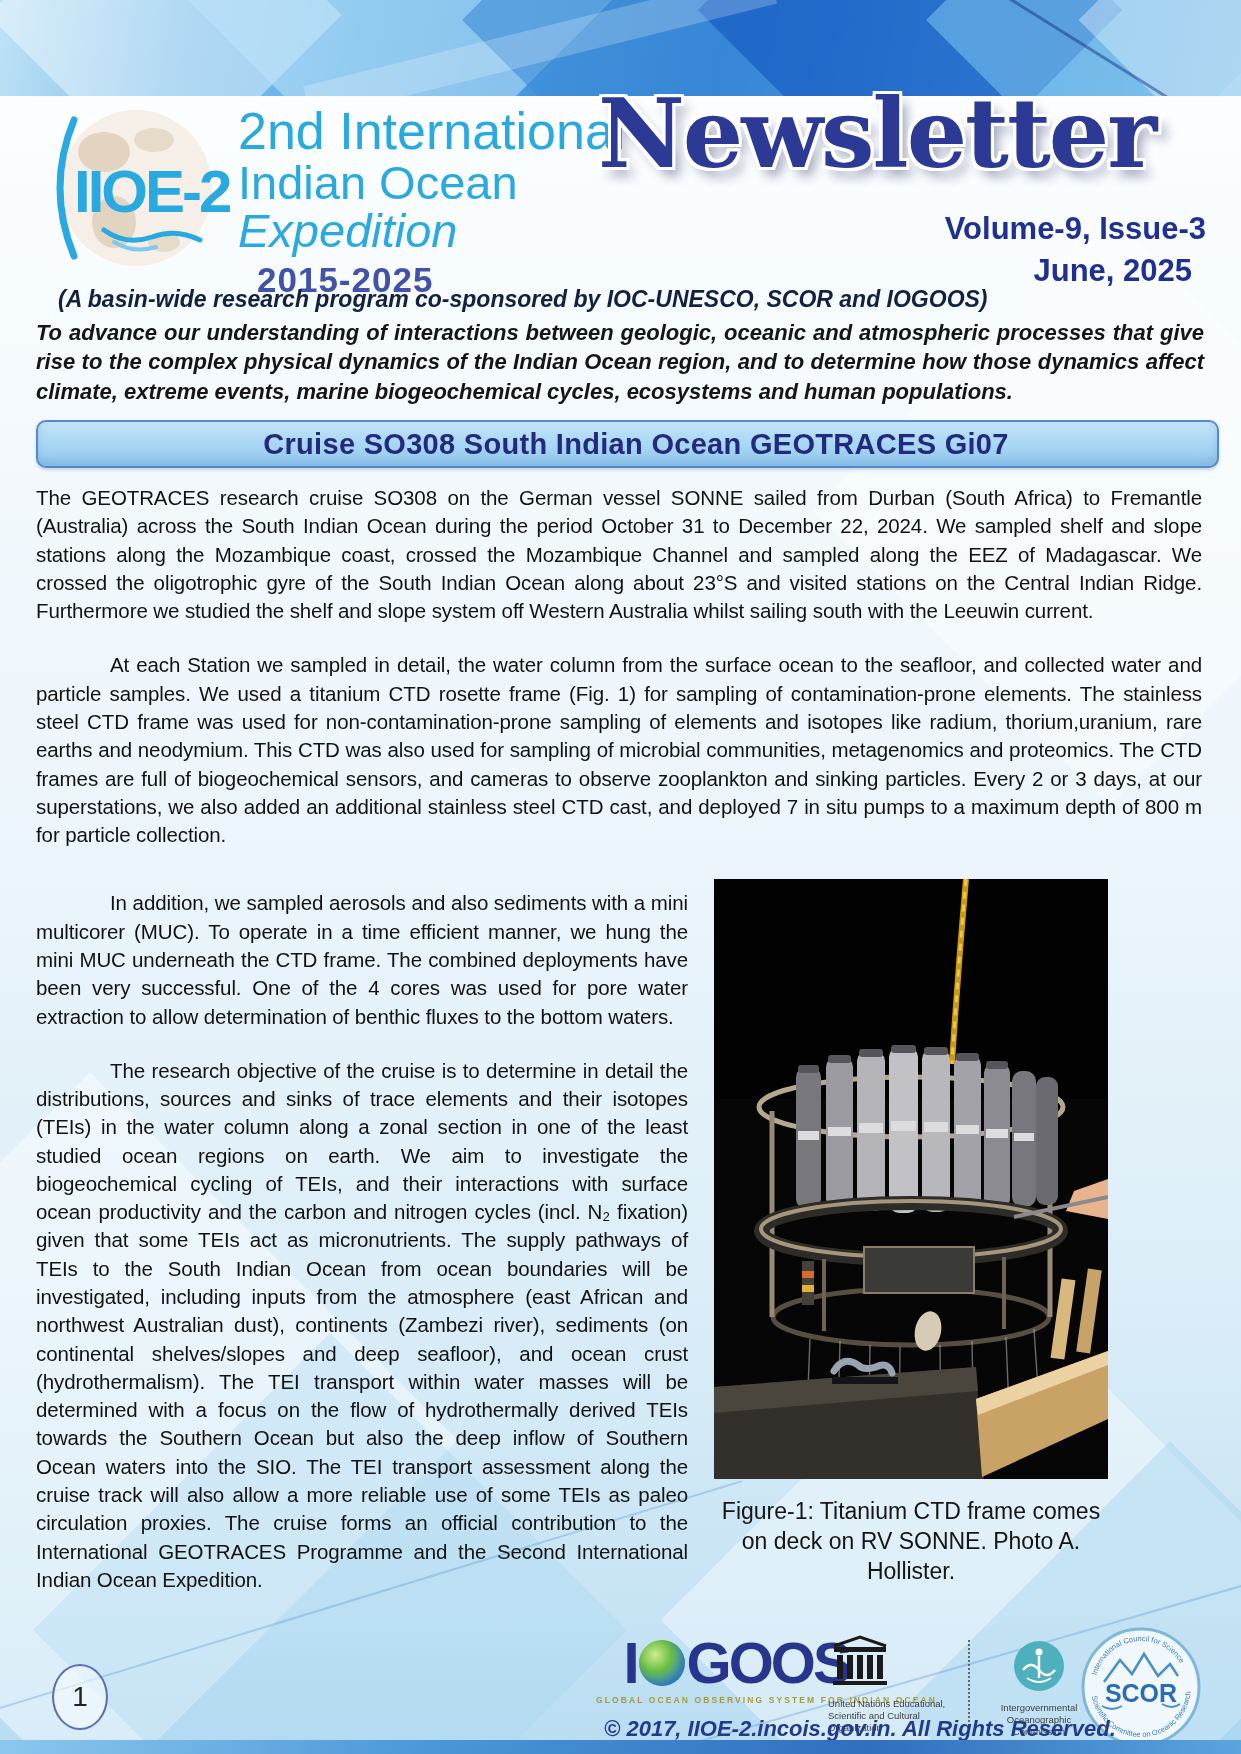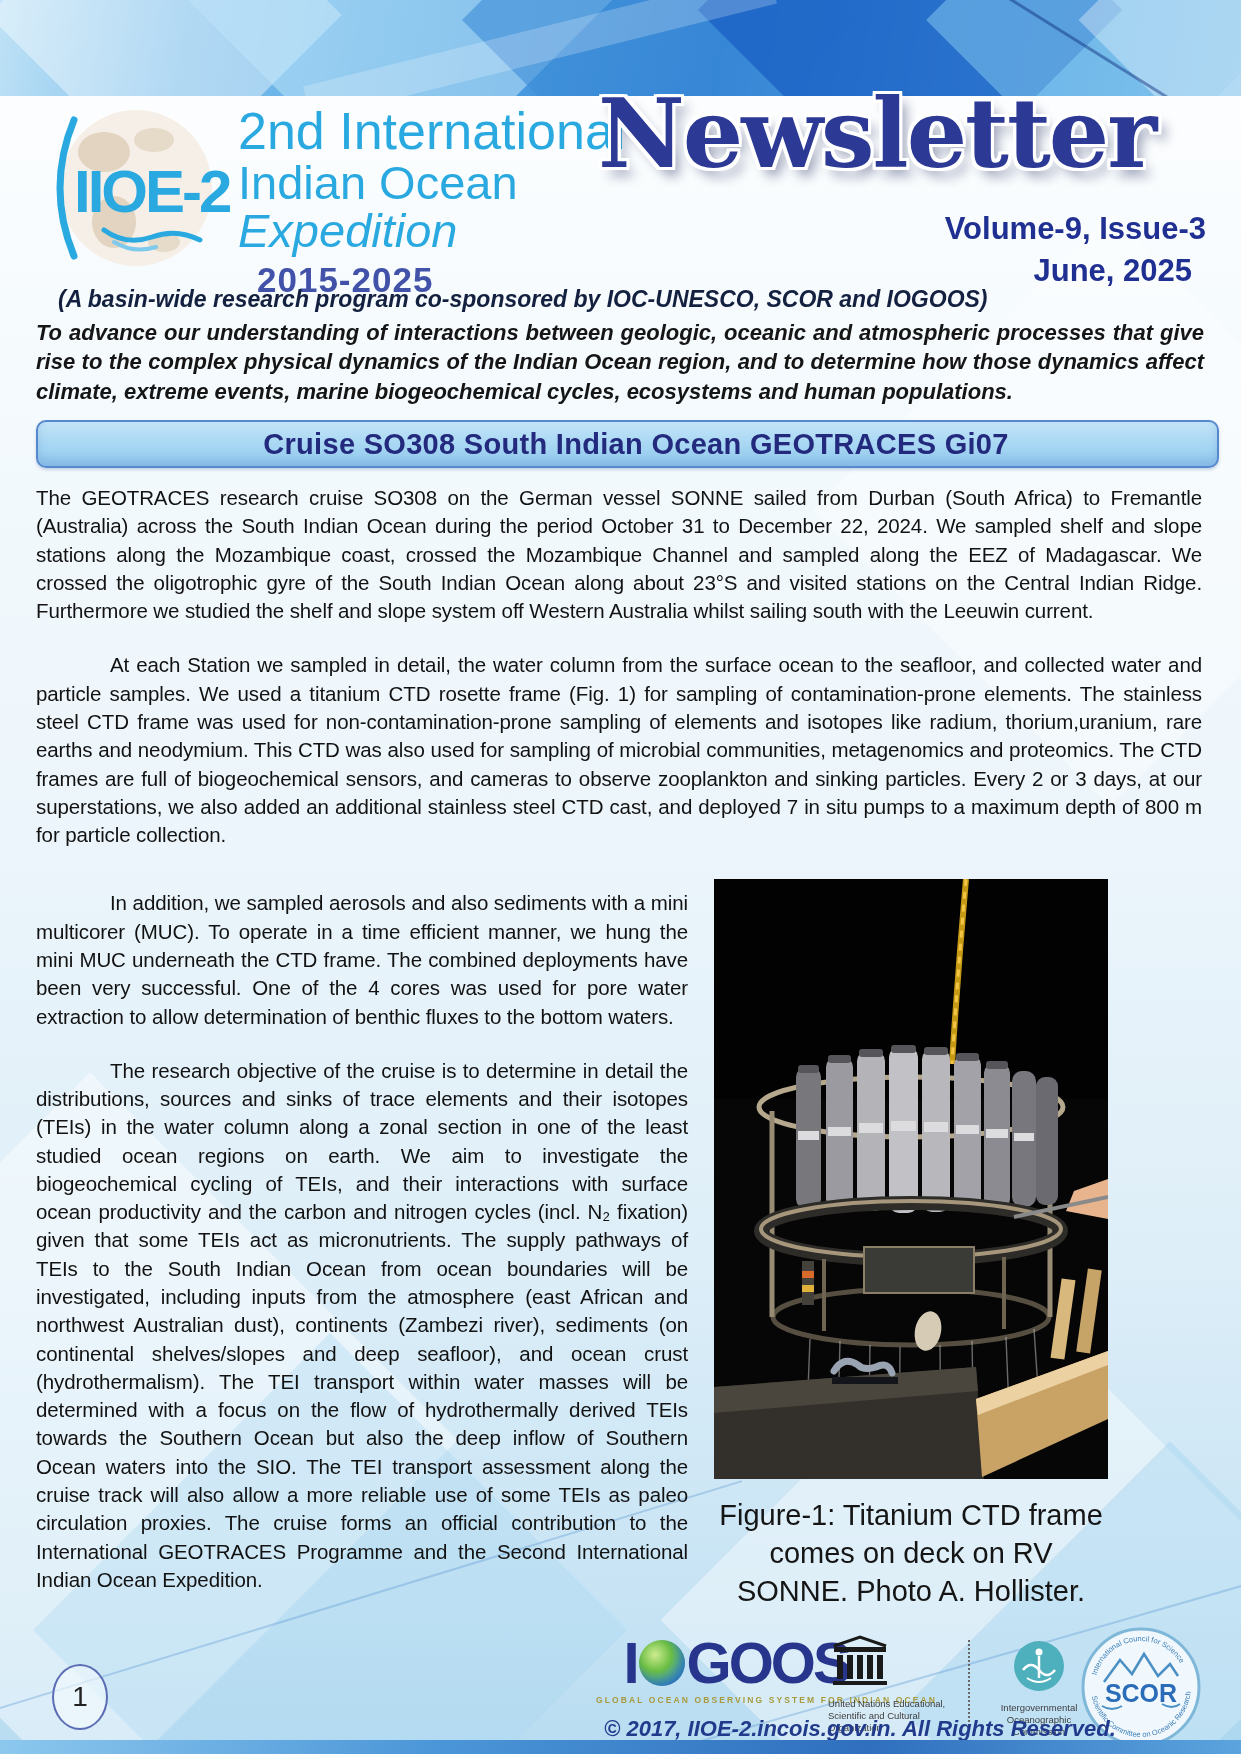--- a/index.html
+++ b/index.html
@@ -44,21 +44,21 @@
     color:#232a7d;font-size:29px;font-weight:bold;letter-spacing:.3px;padding-left:17px;}
   
   .article{position:absolute;left:36px;top:484px;width:1166px;}
   .article p{margin:0;font-size:20.5px;line-height:1.38;letter-spacing:-.1px;text-align:justify;color:#121212;}
   .p-indent{text-indent:74px;}
   .mt{margin-top:26px !important;}
   .cols{display:flex;margin-top:30px;}
   .col-left{width:652px;}
   .col-right{width:394px;margin-left:26px;}
   .figure{width:394px;}
-  .fig-caption{margin-top:14px;font-size:29px;line-height:1.3;text-align:center;color:#151515;}
+  .fig-caption{margin-top:14px;font-size:23px;line-height:1.3;text-align:center;color:#151515;}
   
   .page-badge{position:absolute;left:52px;top:1664px;width:52px;height:62px;border:2px solid #5a6db5;border-radius:50%;
     background:rgba(245,251,255,.6);display:flex;align-items:center;justify-content:center;
     font-size:28px;color:#222;}
   .iogoos{position:absolute;left:596px;top:1634px;width:280px;text-align:center;}
   .iogoos-row{display:flex;align-items:center;justify-content:center;}
   .iogoos-row span{font-size:58px;font-weight:bold;color:#27368c;letter-spacing:-3px;line-height:1;}
   .iogoos-globe{width:46px;height:46px;border-radius:50%;margin:0 2px;
     background:radial-gradient(circle at 35% 32%,#cdeb8e 0%,#6abe44 38%,#3e9ad0 72%,#2b6cb8 100%);
     box-shadow:inset -4px -5px 8px rgba(20,60,120,.35);}

